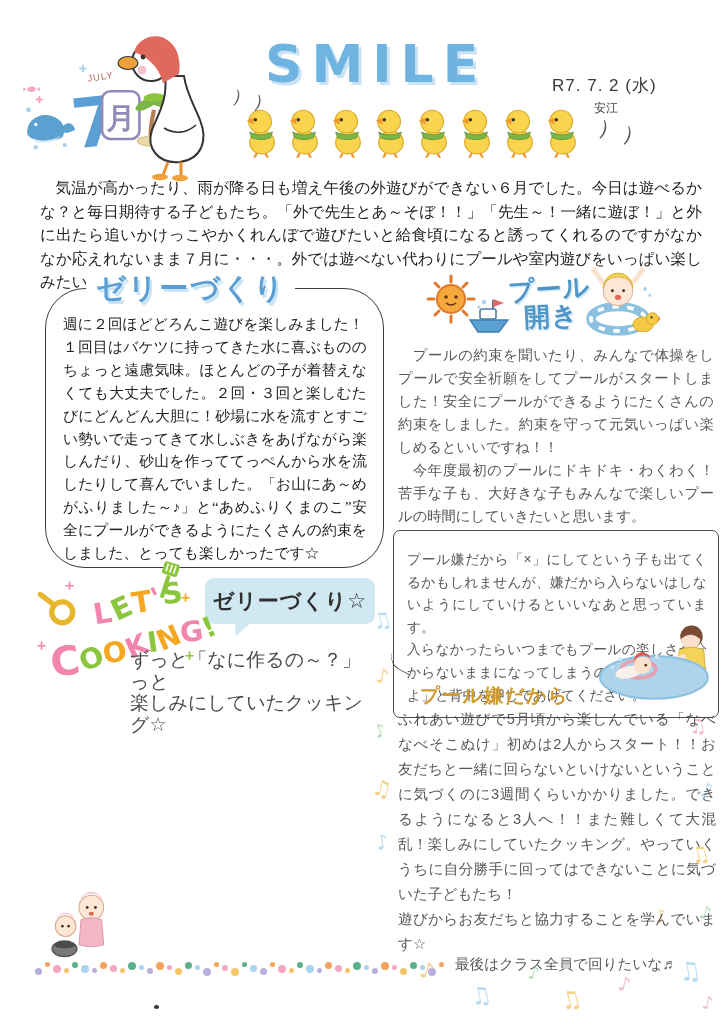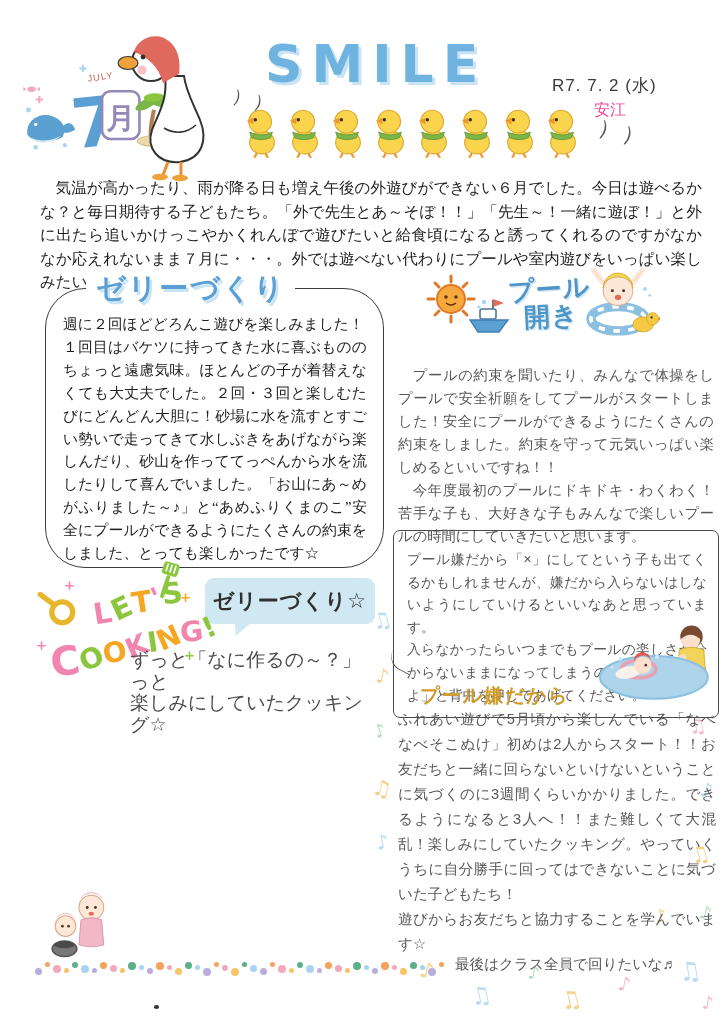--- a/index.html
+++ b/index.html
@@ -12,21 +12,21 @@
   .abs { position:absolute; }
   .txt { z-index:2; }
 
   
   .smile-title {
     left:265px; top:34px; font-size:52px; font-weight:bold; letter-spacing:9px;
     color:#6fb3e0; text-shadow:3px 3px 0 #c9e3f5;
     font-family:"DejaVu Sans",sans-serif;
   }
   .issue-date { left:552px; top:74px; font-size:17px; color:#3a3a3a; letter-spacing:1px; }
-  .issue-author { left:594px; top:100px; font-size:16px; color:#ec4899; }
+  .issue-author { left:594px; top:100px; font-size:12px; color:#404040; }
   .quack { font-size:19px; color:#555; letter-spacing:3px; transform:rotate(14deg); }
   .quack-duck { left:232px; top:88px; }
   .quack-flock { left:598px; top:118px; font-size:22px; }
   .duckling-row { left:243px; top:108px; display:flex; gap:5px; z-index:1; }
 
   
   .intro {
     left:40px; top:176px; width:662px;
     font-family:"Liberation Serif","DejaVu Serif",serif;
     font-size:15.5px; line-height:23.6px; color:#222;
@@ -50,21 +50,21 @@
     text-align:justify; white-space:pre-line; z-index:2;
   }
 
   
   .pool-title-word { font-weight:800; color:#4f96c8; font-size:26px; letter-spacing:1px;
     text-shadow:1.5px 1.5px 0 #d4e8f6; }
   .pool-t1 { left:508px; top:272px; transform:rotate(-4deg); }
   .pool-t2 { left:524px; top:299px; transform:rotate(-3deg); }
   .pool-body {
     left:398px; top:344px; width:316px; font-size:14.3px; line-height:23px;
-    color:#575757; text-align:justify; white-space:pre-line;margin-top:20px;
+    color:#575757; text-align:justify; white-space:pre-line;
   }
   .pool-bubble {
     left:393px; top:530px; width:300px; padding:18px 11px 10px 13px;
     border:1.4px solid #4a4a4a; border-radius:7px; z-index:1; background:#fff;
   }
   .pool-bubble-text {
     font-size:13.8px; line-height:22.6px; color:#575757;
     text-align:justify; white-space:pre-line;
   }
   .pool-bubble-tail {

